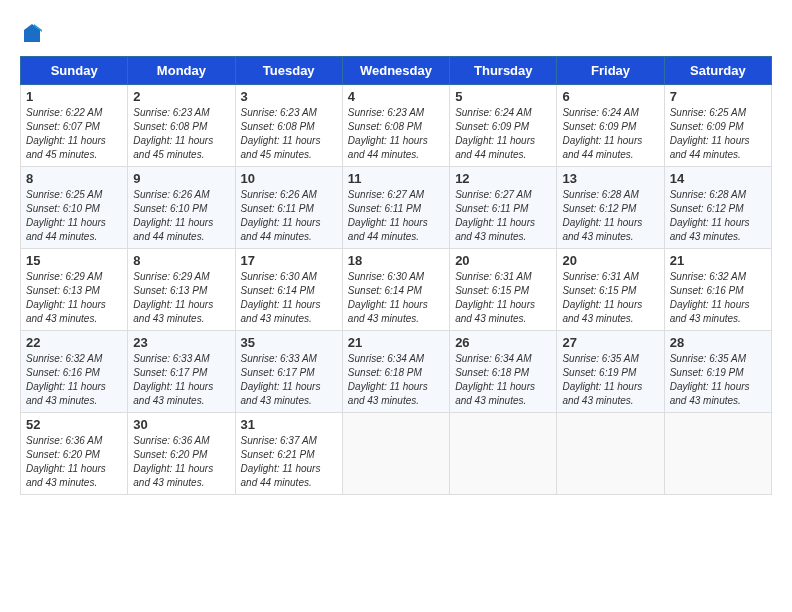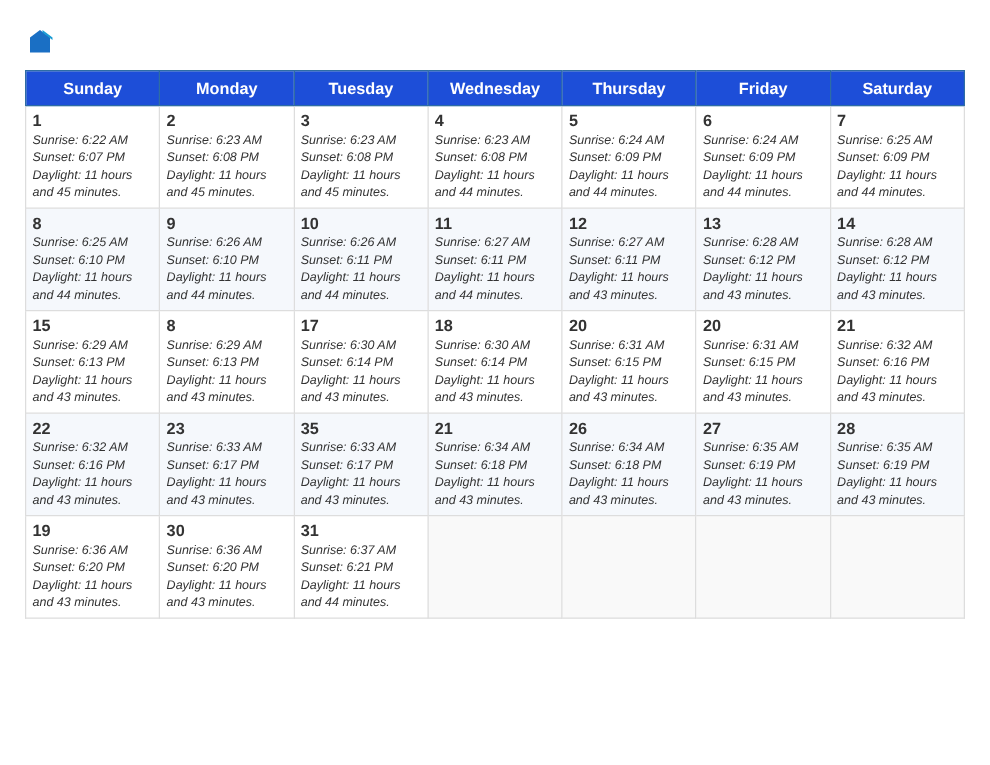--- a/index.html
+++ b/index.html
@@ -320,21 +320,21 @@
         <td>
           <span class="day-num">28</span>
           <div class="day-info" style="white-space: pre-line;">Sunrise: 6:35 AM
 Sunset: 6:19 PM
 Daylight: 11 hours
 and 43 minutes.</div>
         </td>
       </tr>
       <tr>
         <td>
-          <span class="day-num">19</span>
+          <span class="day-num">52</span>
           <div class="day-info" style="white-space: pre-line;">Sunrise: 6:36 AM
 Sunset: 6:20 PM
 Daylight: 11 hours
 and 43 minutes.</div>
         </td>
         <td>
           <span class="day-num">30</span>
           <div class="day-info" style="white-space: pre-line;">Sunrise: 6:36 AM
 Sunset: 6:20 PM
 Daylight: 11 hours

